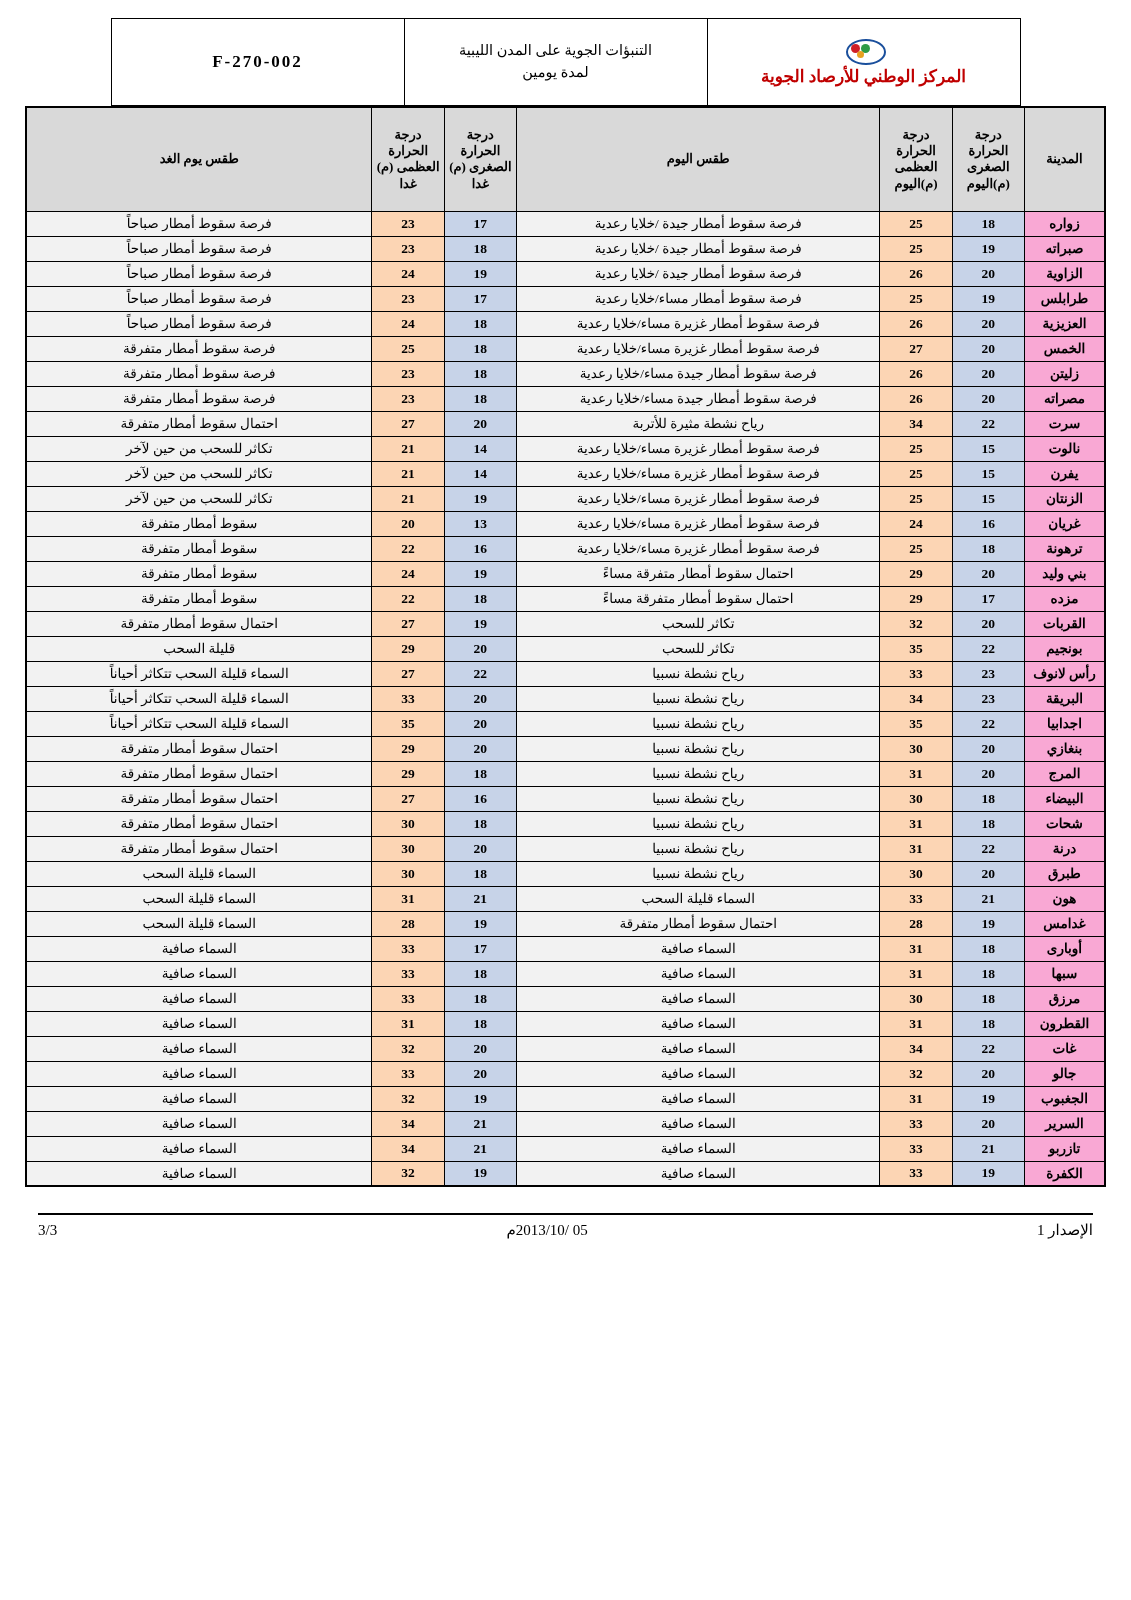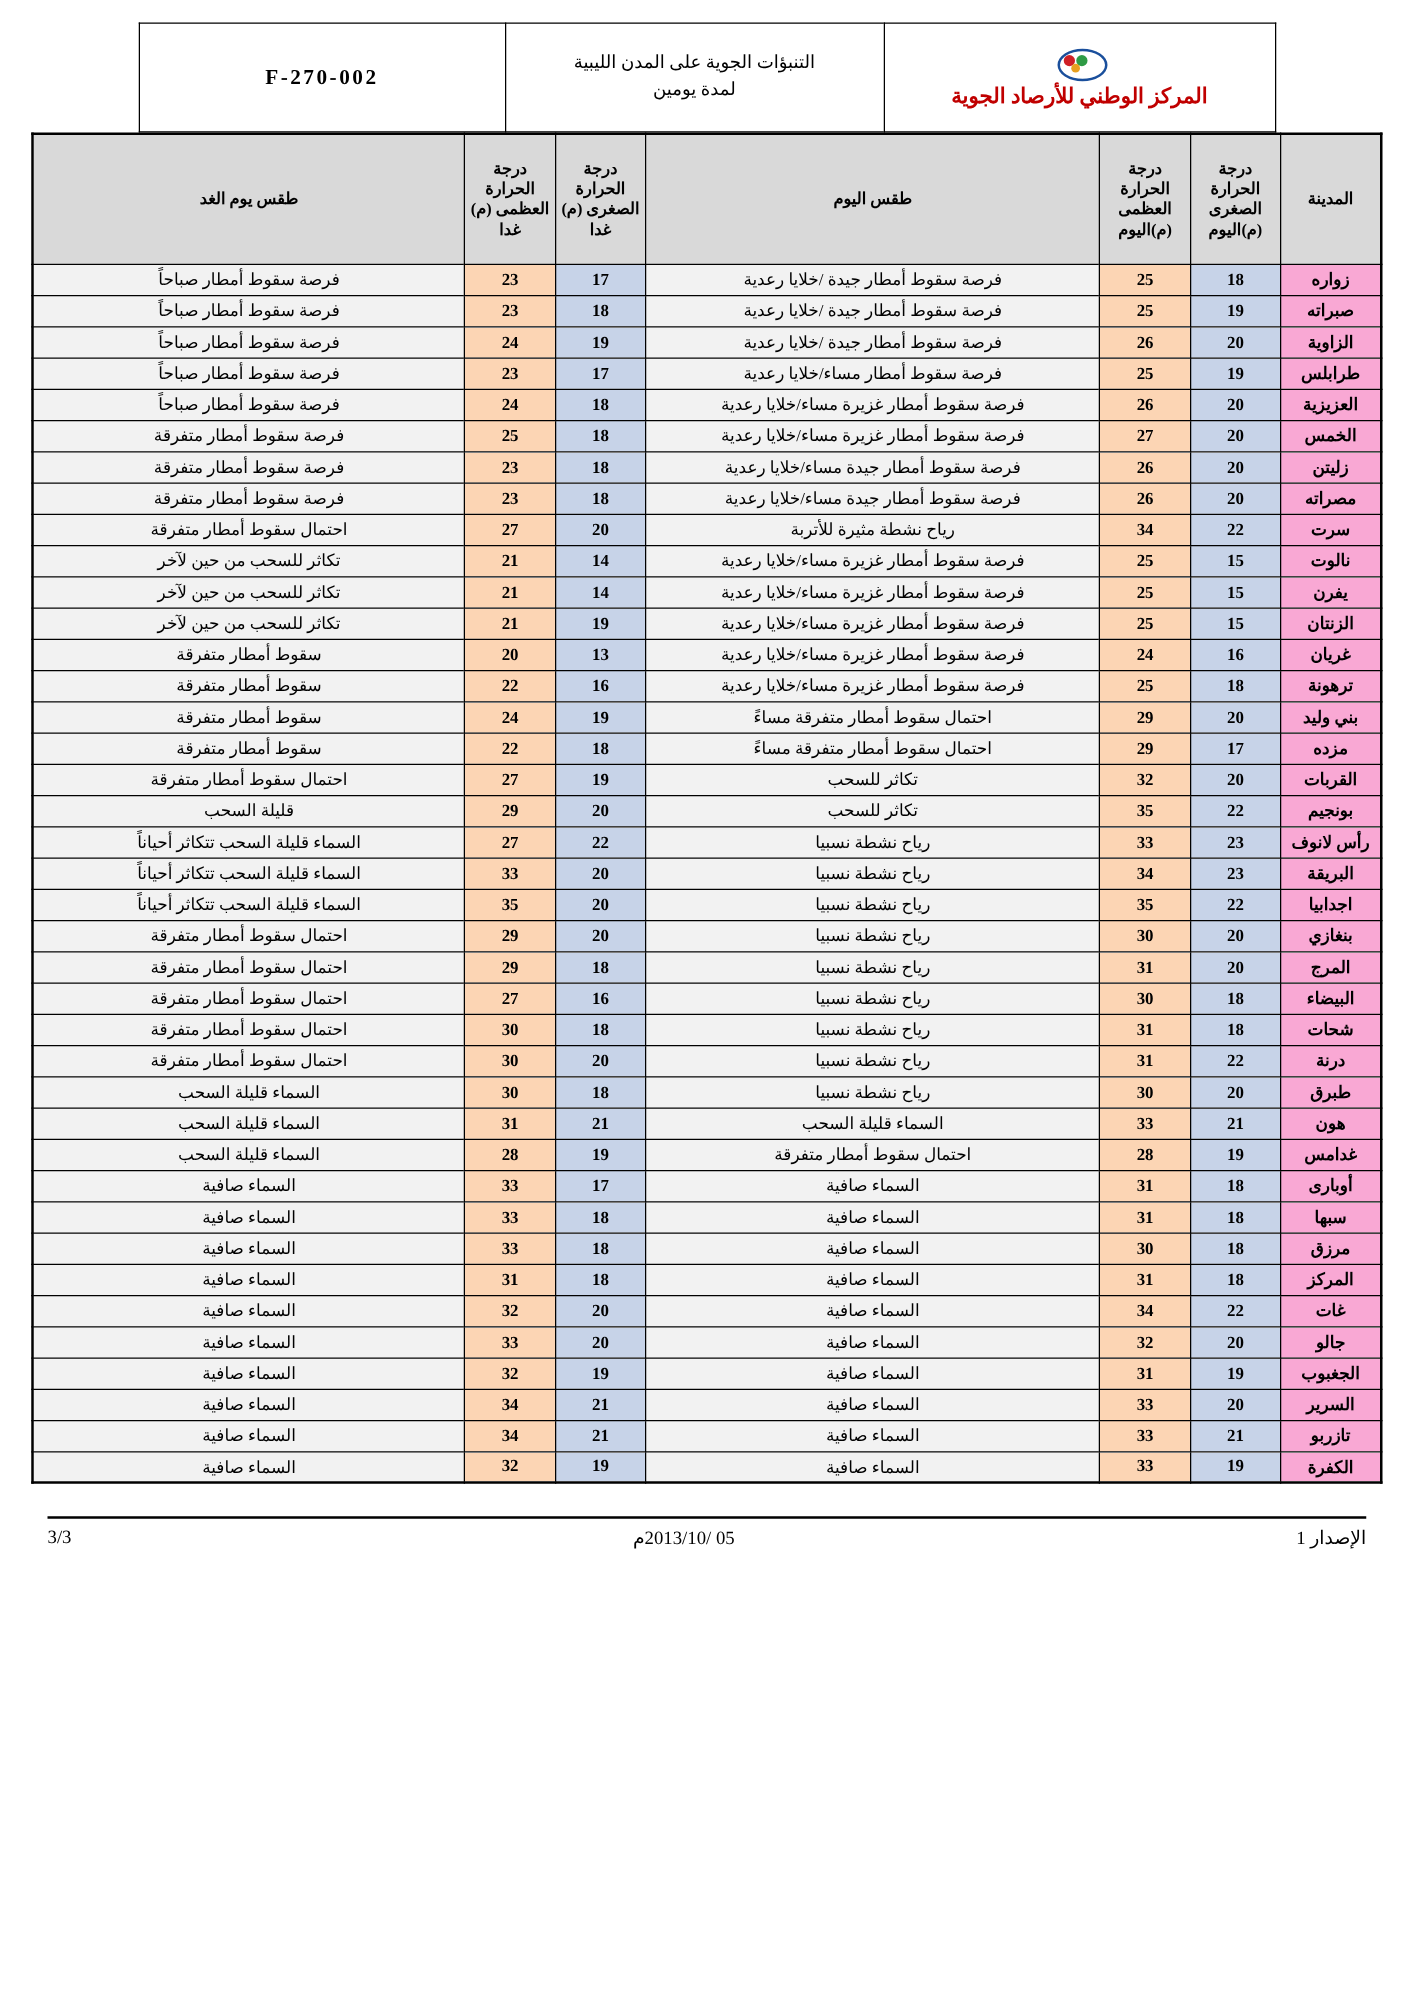--- a/index.html
+++ b/index.html
@@ -503,21 +503,21 @@
           <tr>
             <td class="city">مرزق</td>
             <td class="temp-min">18</td>
             <td class="temp-max">30</td>
             <td class="weather">السماء صافية</td>
             <td class="temp-min">18</td>
             <td class="temp-max">33</td>
             <td class="weather">السماء صافية</td>
           </tr>
           <tr>
-            <td class="city">المركز</td>
+            <td class="city">القطرون</td>
             <td class="temp-min">18</td>
             <td class="temp-max">31</td>
             <td class="weather">السماء صافية</td>
             <td class="temp-min">18</td>
             <td class="temp-max">31</td>
             <td class="weather">السماء صافية</td>
           </tr>
           <tr>
             <td class="city">غات</td>
             <td class="temp-min">22</td>

